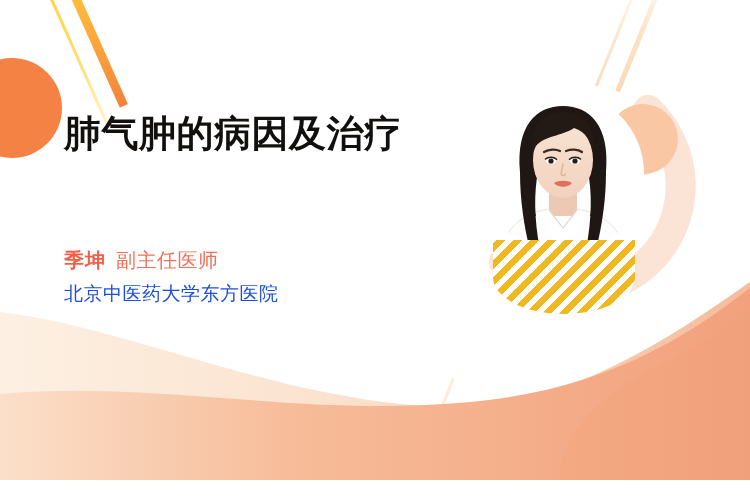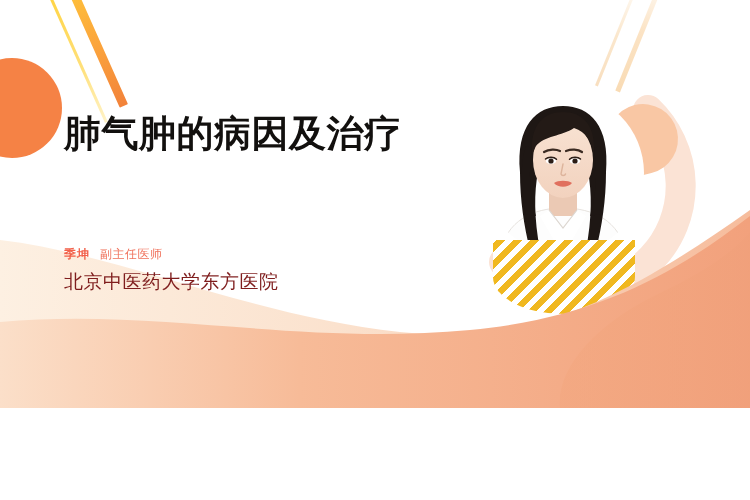--- a/index.html
+++ b/index.html
@@ -3,21 +3,21 @@
 <meta charset="utf-8">
 <style>
   html, body {
     margin: 0;
     padding: 0;
     background: #ffffff;
   }
   #card {
     position: relative;
     width: 750px;
-    height: 408px;
+    height: 480px;
     overflow: hidden;
     background: #ffffff;
     font-family: "Liberation Sans", "DejaVu Sans", sans-serif;
   }
 
   
   .deco { position: absolute; pointer-events: none; }
 
   
   #bottom-wave {
@@ -133,41 +133,41 @@
     line-height: 1.18;
     color: #12100E;
     letter-spacing: 0.5px;
   }
   #doctor-info {
     position: absolute;
     left: 64px; top: 246px;
     width: 340px;
   }
   .doc-line-1 {
-    font-size: 12px;
+    font-size: 20px;
     line-height: 1.45;
     color: #F0705A;
     white-space: nowrap;
     font-family: Liberation Serif, serif;
   }
   #doctor-name {
     font-weight: 700;
     color: #F26049;
     letter-spacing: 1px;
   }
   #doctor-rank {
     font-weight: 400;
     color: #F0715B;
     margin-left: 10px;
     letter-spacing: 0.5px;
   }
   .doc-line-2 {
     font-size: 19px;
     line-height: 1.42;
-    color: #7f1d1d;
+    color: #1d4ed8;
     margin-top: 6px;
     letter-spacing: 0.5px;
   }
 </style>
 </head>
 <body>
 
 <div id="card">
 
   <div class="deco" id="orange-circle"></div>

